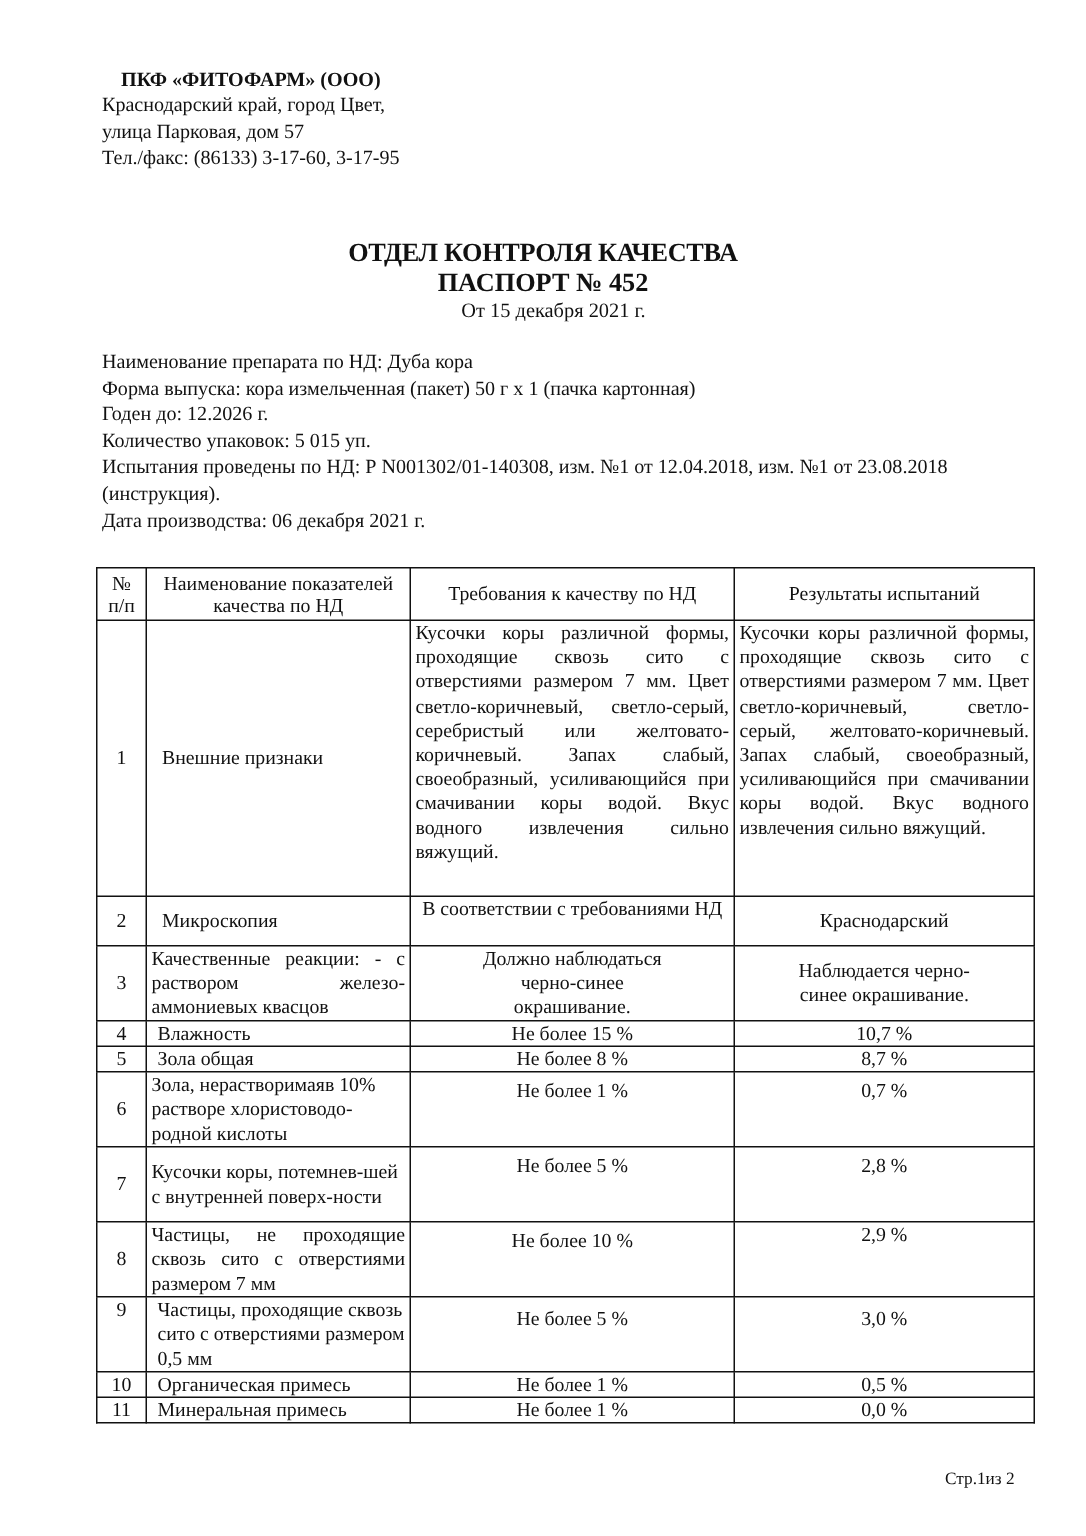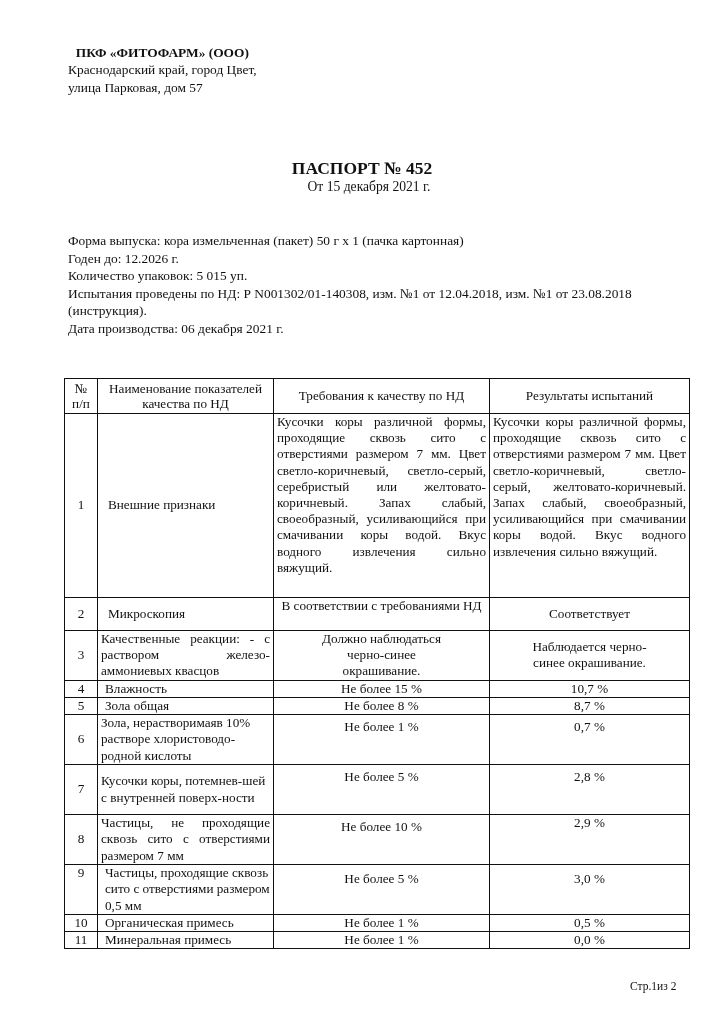--- a/index.html
+++ b/index.html
@@ -23,28 +23,31 @@
   .just { text-align: justify; text-align-last: left; hyphens: none; }
   .footer { position: absolute; left: 630px; top: 980px; font-size: 11.5px; }
 </style>
 </head>
 <body>
 
 <div class="header">
   <div class="org">ПКФ «ФИТОФАРМ» (ООО)</div>
   <div>Краснодарский край, город Цвет,</div>
   <div>улица Парковая, дом 57</div>
+  <div>Тел./факс: (86133) 3-17-60, 3-17-95</div>
 </div>
 
 <div class="titles">
+  <div class="t1">ОТДЕЛ КОНТРОЛЯ КАЧЕСТВА</div>
   <div class="t2">ПАСПОРТ № 452</div>
   <div class="t3">От 15 декабря 2021 г.</div>
 </div>
 
 <div class="info">
+  <div class="line">Наименование препарата по НД: Дуба кора</div>
   <div class="line">Форма выпуска: кора измельченная (пакет) 50 г х 1 (пачка картонная)</div>
   <div class="line">Годен до: 12.2026 г.</div>
   <div class="line">Количество упаковок: 5 015 уп.</div>
   <div class="line">Испытания проведены по НД: Р N001302/01-140308, изм. №1 от 12.04.2018,  изм. №1 от 23.08.2018</div>
   <div class="line">(инструкция).</div>
   <div class="line">Дата производства: 06 декабря 2021 г.</div>
 </div>
 
 <table class="passport">
   <colgroup>
@@ -63,21 +66,21 @@
   <tr style="height:184px">
     <td class="c-num">1</td>
     <td class="c-name" style="padding-left:10px">Внешние признаки</td>
     <td class="just" style="vertical-align:top">Кусочки коры различной формы, проходящие сквозь сито с отверстиями размером 7 мм. Цвет светло-коричневый, светло-серый, серебристый или желтовато-коричневый. Запах слабый, своеобразный, усиливающийся при смачивании коры водой. Вкус водного извлечения сильно вяжущий.</td>
     <td class="just" style="vertical-align:top">Кусочки коры различной формы, проходящие сквозь сито с отверстиями размером 7 мм. Цвет светло-коричневый, светло-серый, желтовато-коричневый. Запах слабый, своеобразный, усиливающийся при смачивании коры водой. Вкус водного извлечения сильно вяжущий.</td>
   </tr>
   <tr style="height:33px">
     <td class="c-num">2</td>
     <td class="c-name" style="padding-left:10px">Микроскопия</td>
     <td class="c-req" style="vertical-align:top">В соответствии с требованиями НД</td>
-    <td class="c-res">Соответствует</td>
+    <td class="c-res">Краснодарский</td>
   </tr>
   <tr style="height:48px">
     <td class="c-num">3</td>
     <td class="c-name just">Качественные реакции: - с раствором железо-аммониевых квасцов</td>
     <td class="c-req" style="padding:0 40px">Должно наблюдаться черно-синее окрашивание.</td>
     <td class="c-res" style="padding:0 30px">Наблюдается черно-синее окрашивание.</td>
   </tr>
   <tr style="height:17px">
     <td class="c-num">4</td>
     <td class="c-name" style="padding-left:7px">Влажность</td>

